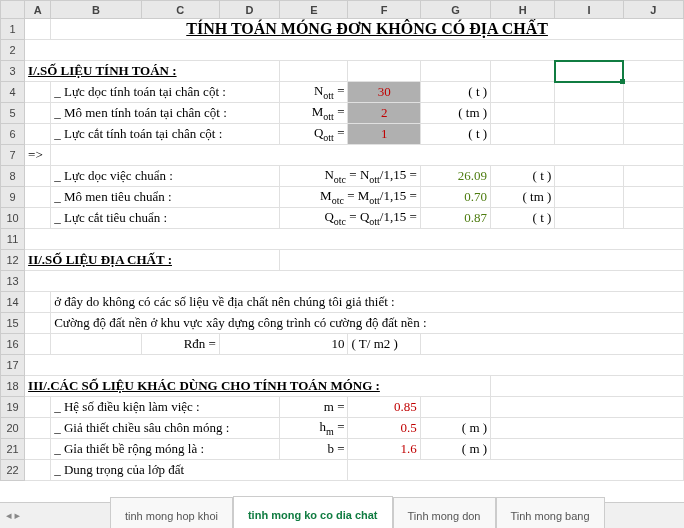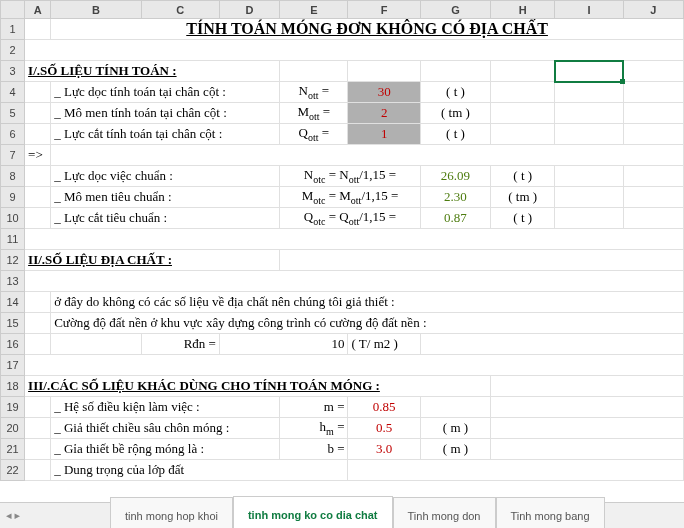--- a/index.html
+++ b/index.html
@@ -47,21 +47,21 @@
     font-size: 16px;
     text-align: left;
   }
   .section {
     font-weight: bold;
     text-decoration: underline;
   }
   .red { color: #c00000; }
   .blue { color: #4d7c0f; }
   .gray-bg { background: #b0b0b0; text-align: center; margin-top: 44px; }
-  .center { text-align: center; }
+  .center { text-align: right; }
   .right { text-align: right; }
   .selected {
     border: 2px solid #107c41 !important;
     position: relative;
   }
   .selected::after {
     content: "";
     position: absolute;
     right: -3px; bottom: -3px;
     width: 5px; height: 5px;
@@ -201,21 +201,21 @@
   <td class="cell center blue">26.09</td>
   <td class="cell center">( t )</td>
   <td class="cell"></td>
         <td class="cell"></td>
 </tr>
 <tr>
         <td class="rowhdr">9</td>
   <td class="cell"></td>
   <td class="cell" colspan="3">_ Mô men tiêu chuẩn :</td>
   <td class="cell center" colspan="2">M<span class="sub">otc</span> = M<span class="sub">ott</span>/1,15  =</td>
-  <td class="cell center blue">2.30</td>
+  <td class="cell center blue">0.70</td>
   <td class="cell center">( tm )</td>
   <td class="cell"></td>
         <td class="cell"></td>
 </tr>
 <tr>
         <td class="rowhdr">10</td>
   <td class="cell"></td>
   <td class="cell" colspan="3">_ Lực cắt tiêu chuẩn :</td>
   <td class="cell center" colspan="2">Q<span class="sub">otc</span> = Q<span class="sub">ott</span>/1,15  =</td>
   <td class="cell center blue">0.87</td>
@@ -280,21 +280,21 @@
   <td class="cell right">h<span class="sub">m</span> =</td>
   <td class="cell center red">0.5</td>
   <td class="cell center">( m )</td>
   <td class="cell" colspan="3"></td>
 </tr>
 <tr>
         <td class="rowhdr">21</td>
   <td class="cell"></td>
   <td class="cell" colspan="3">_ Gỉa thiết bề rộng móng là :</td>
   <td class="cell right">b  =</td>
-  <td class="cell center red">3.0</td>
+  <td class="cell center red">1.6</td>
   <td class="cell center">( m )</td>
   <td class="cell" colspan="3"></td>
 </tr>
 <tr>
         <td class="rowhdr">22</td>
   <td class="cell"></td>
   <td class="cell" colspan="4">_ Dung trọng của lớp đất</td>
   <td class="cell" colspan="5"></td>
 </tr>
 </tbody>

